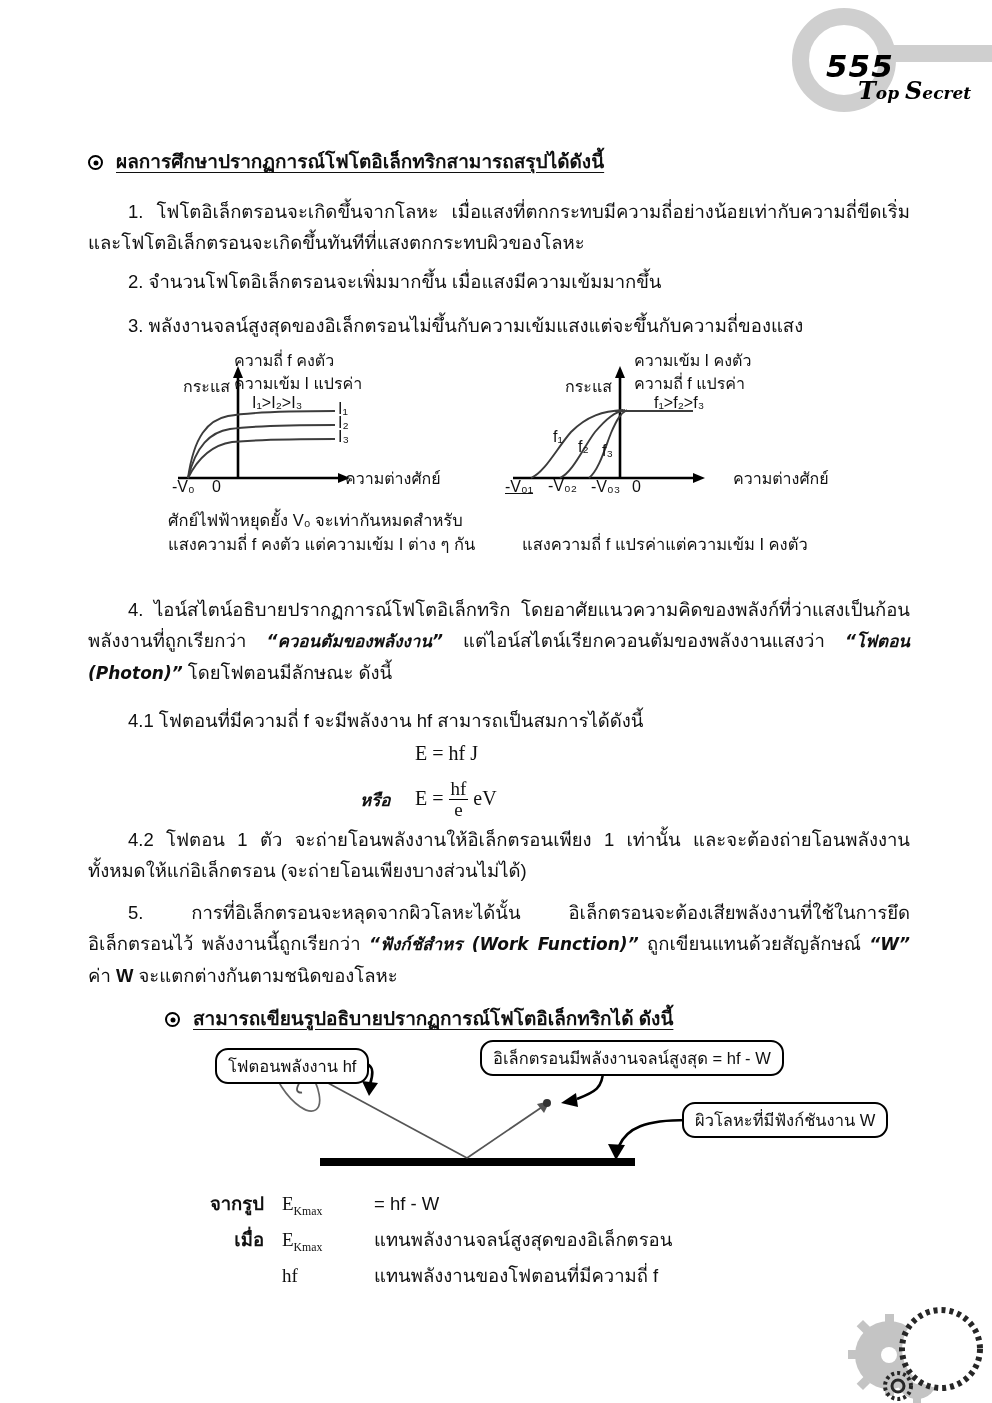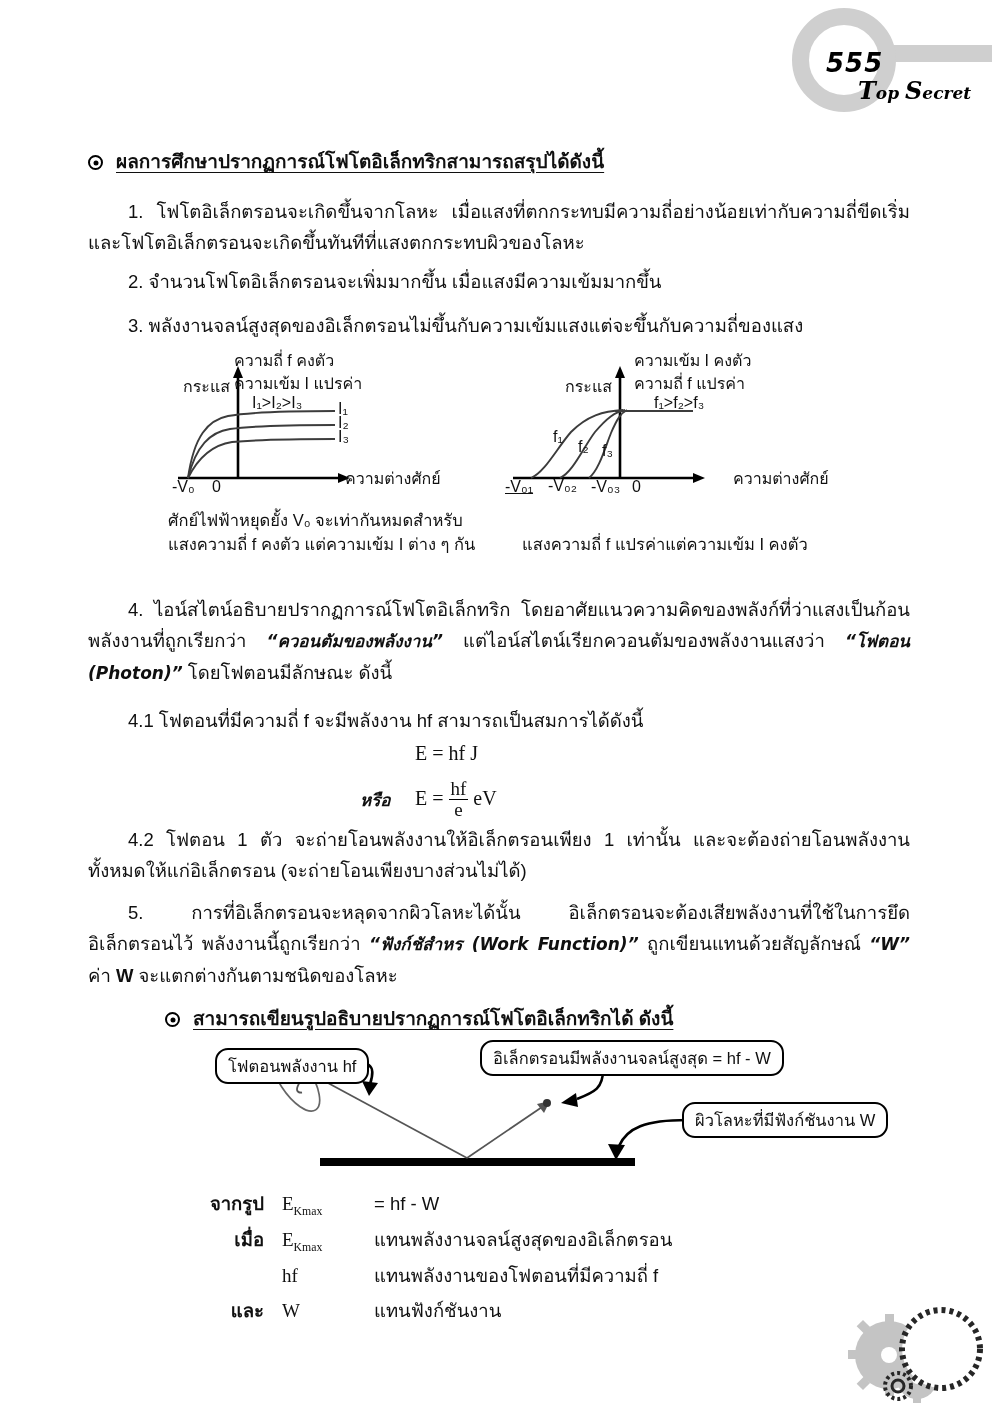--- a/index.html
+++ b/index.html
@@ -41,21 +41,21 @@
     width: 110px;
     height: 17px;
     background: #cfcfcf;
   }
   #header-number {
     position: absolute;
     left: 56px;
     top: 48px;
     font-family: "DejaVu Sans", sans-serif;
     font-weight: bold;
-    font-size: 26px;
+    font-size: 31px;
     font-style: italic;
     letter-spacing: 1px;
     color: #000;
   }
   #header-topsecret {
     position: absolute;
     left: 88px;
     top: 76px;
     font-family: "DejaVu Serif", serif;
     font-style: italic;
@@ -358,25 +358,20 @@
     <tr>
       <td class="col-kw thai">เมื่อ</td>
       <td class="col-sym"><span>E</span><sub class="sm">Kmax</sub></td>
       <td class="col-desc thai">แทนพลังงานจลน์สูงสุดของอิเล็กตรอน</td>
     </tr>
     <tr>
       <td class="col-kw thai"></td>
       <td class="col-sym"><span>hf</span><sub class="sm"></sub></td>
       <td class="col-desc thai">แทนพลังงานของโฟตอนที่มีความถี่ f</td>
     </tr>
-    <tr>
-      <td class="col-kw thai">และ</td>
-      <td class="col-sym"><span>W</span><sub class="sm"></sub></td>
-      <td class="col-desc thai">แทนฟังก์ชันงาน</td>
-    </tr>
   </tbody>
     </table>
 </div>
 
 <div id="footer-deco">
   <svg width="147" height="103" viewBox="0 0 147 103">
 
     <g>
       <circle cx="44" cy="55" r="34" fill="#c4c4c4"></circle>
       <g>

